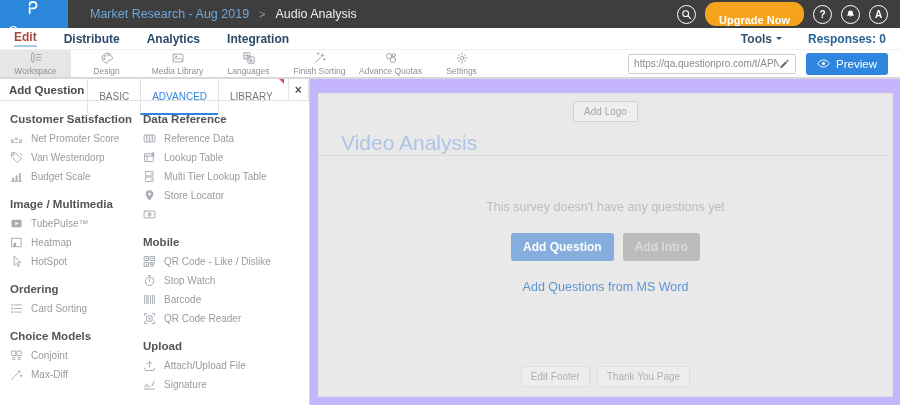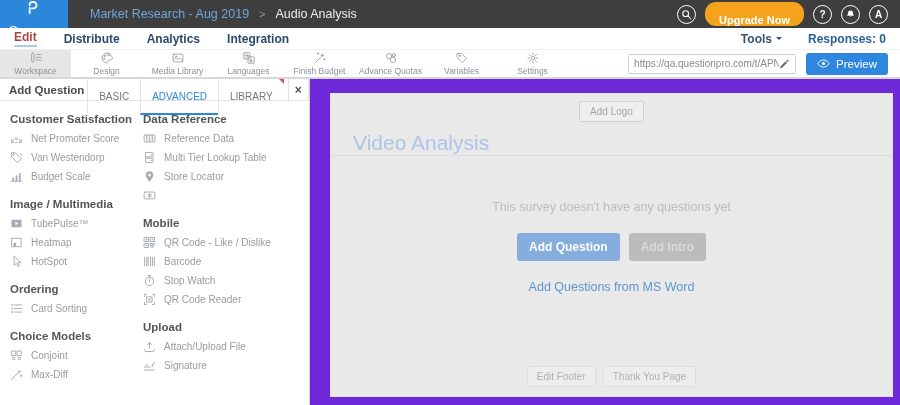--- a/index.html
+++ b/index.html
@@ -60,21 +60,21 @@
   .panel-close { display:flex; align-items:center; justify-content:center; width:27px; margin-left:4px; border-left:1px solid #e3e3e3; border-right:1px solid #e3e3e3; color:#555; font-size:12px; font-weight:bold; cursor:pointer; }
   .panel-body { flex:1; display:flex; padding:0 0 0 10px; overflow:hidden; }
   .pcol1 { width:133px; }
   .pcol2 { flex:1; }
   .sec-header { font-size:11.5px; font-weight:bold; color:#555; margin:12px 0 4px; }
   .panel-item { display:flex; align-items:center; gap:8px; padding:3px 0; color:#9b9b9b; font-size:10px; cursor:pointer; white-space:nowrap; }
   .p-icon { color:#a8acb4; display:flex; flex:0 0 13px; }
   .p-icon svg { width:13px; height:13px; display:block; }
 
   
-  .canvas { flex:1; background:#6d28d9; padding:14px 7px 8px 20px; display:flex; }
+  .canvas { flex:1; background:#c4b5fd; padding:14px 7px 8px 8px; display:flex; }
   .card { flex:1; background:#e9e9e9; border:1px solid #e2e2e2; position:relative; display:flex; flex-direction:column; }
   .logo-row { display:flex; justify-content:center; margin-top:7px; }
   .add-logo { background:#efefef; border:1px solid #d2d2d2; color:#a5a5a5; font-size:10px; padding:4px 10px; border-radius:2px; font-family:inherit; cursor:pointer; }
   .survey-title { margin:9px 0 0 22px; font-size:21px; font-weight:normal; color:#aec4e6; cursor:pointer; }
   .divider { border-bottom:1px solid #dcdcdc; }
   .empty-state { display:flex; flex-direction:column; align-items:center; margin-top:44px; }
   .empty-msg { color:#bcbcbc; font-size:12.5px; }
   .btn-row { display:flex; gap:9px; margin-top:19px; }
   .add-q { background:#85aede; color:#fdfdfd; border:none; border-radius:3px; font-size:12px; font-weight:bold; padding:7px 12px; font-family:inherit; cursor:pointer; }
   .add-intro { background:#bcbcbc; color:#dadada; border:none; border-radius:3px; font-size:12px; font-weight:bold; padding:7px 12px; font-family:inherit; cursor:pointer; }
@@ -180,40 +180,31 @@
           <span class="t-label">Languages</span>
         </div>
         <div class="tool-item">
           <span class="t-icon">
             <svg viewBox="0 0 20 20" fill="none" stroke="currentColor" stroke-width="1.3" stroke-linecap="round" stroke-linejoin="round">
               <path d="M3 17l8.5-8.5"></path>
               <path d="M13.5 3.2l.9 2.1 2.1.9-2.1.9-.9 2.1-.9-2.1-2.1-.9 2.1-.9z" fill="currentColor" stroke="none"></path>
               <path d="M16.5 11v2M15.5 12h2M7.5 2.5v2M6.5 3.5h2"></path>
             </svg>
           </span>
-          <span class="t-label">Finish Budget</span>
+          <span class="t-label">Finish Sorting</span>
         </div>
         <div class="tool-item">
           <span class="t-icon">
             <svg viewBox="0 0 20 20" fill="none" stroke="currentColor" stroke-width="1.3" stroke-linecap="round" stroke-linejoin="round">
               <circle cx="7.3" cy="7.3" r="3.8"></circle>
               <circle cx="12.7" cy="12.7" r="3.8"></circle>
               <circle cx="14" cy="6" r="2.2"></circle>
             </svg>
           </span>
           <span class="t-label">Advance Quotas</span>
-        </div>
-        <div class="tool-item">
-          <span class="t-icon">
-            <svg viewBox="0 0 20 20" fill="none" stroke="currentColor" stroke-width="1.3" stroke-linecap="round" stroke-linejoin="round">
-              <path d="M3.5 3.5h6l7 7-6 6-7-7z"></path>
-              <circle cx="6.8" cy="6.8" r="1"></circle>
-            </svg>
-          </span>
-          <span class="t-label">Variables</span>
         </div>
         <div class="tool-item">
           <span class="t-icon">
             <svg viewBox="0 0 20 20" fill="none" stroke="currentColor" stroke-width="1.3" stroke-linecap="round" stroke-linejoin="round">
               <circle cx="10" cy="10" r="2.6"></circle>
               <path d="M10 2.8v2.4M10 14.8v2.4M2.8 10h2.4M14.8 10h2.4M4.9 4.9l1.7 1.7M13.4 13.4l1.7 1.7M15.1 4.9l-1.7 1.7M6.6 13.4l-1.7 1.7"></path>
             </svg>
           </span>
           <span class="t-label">Settings</span>
         </div>
@@ -365,20 +356,30 @@
                     <circle cx="4.6" cy="6.4" r="1" fill="currentColor" stroke="none"></circle>
                     <circle cx="8" cy="9.6" r="1" fill="currentColor" stroke="none"></circle>
                     <circle cx="11.4" cy="7" r="1" fill="currentColor" stroke="none"></circle>
                   </svg>
                 </span>
                 <span>Reference Data</span>
               </div>
               <div class="panel-item">
                 <span class="p-icon">
                   <svg viewBox="0 0 16 16" fill="none" stroke="currentColor" stroke-width="1.2" stroke-linecap="round" stroke-linejoin="round">
+                    <rect x="1.8" y="3.4" width="11" height="9.6" rx=".8"></rect>
+                    <path d="M1.8 6.2h11M5 6.2v6.8"></path>
+                    <path d="M10.6 1.8h3.4v4.6l-1.7-1.2-1.7 1.2z" fill="currentColor" stroke="none"></path>
+                  </svg>
+                </span>
+                <span>Lookup Table</span>
+              </div>
+              <div class="panel-item">
+                <span class="p-icon">
+                  <svg viewBox="0 0 16 16" fill="none" stroke="currentColor" stroke-width="1.2" stroke-linecap="round" stroke-linejoin="round">
                     <rect x="3" y="1.8" width="9.4" height="5.4" rx=".5"></rect>
                     <rect x="3" y="8.8" width="9.4" height="5.4" rx=".5"></rect>
                     <path d="M9.8 4.5h1.2M9.8 11.5h1.2"></path>
                   </svg>
                 </span>
                 <span>Multi Tier Lookup Table</span>
               </div>
               <div class="panel-item">
                 <span class="p-icon">
                   <svg viewBox="0 0 16 16" fill="none" stroke="currentColor" stroke-width="1.2" stroke-linecap="round" stroke-linejoin="round">
@@ -409,33 +410,33 @@
                     <rect x="1.8" y="9.2" width="5" height="5"></rect>
                     <rect x="3.3" y="10.7" width="2" height="2" fill="currentColor" stroke="none"></rect>
                     <path d="M9.2 9.2h2.2v2.2H9.2zM13 9.2h1.2M14.2 11.2h-2v3M9.2 13.4h2.2"></path>
                   </svg>
                 </span>
                 <span>QR Code - Like / Dislike</span>
               </div>
               <div class="panel-item">
                 <span class="p-icon">
                   <svg viewBox="0 0 16 16" fill="none" stroke="currentColor" stroke-width="1.2" stroke-linecap="round" stroke-linejoin="round">
-                    <path d="M2 2.8v10.4M4.6 2.8v10.4M6.4 2.8v10.4M9.2 2.8v10.4M11.6 2.8v10.4M14 2.8v10.4"></path>
-                  </svg>
-                </span>
-                <span>Barcode</span>
-              </div>
-              <div class="panel-item">
-                <span class="p-icon">
-                  <svg viewBox="0 0 16 16" fill="none" stroke="currentColor" stroke-width="1.2" stroke-linecap="round" stroke-linejoin="round">
                     <circle cx="8" cy="9.2" r="5"></circle>
                     <path d="M8 9.2V6.6M6.4 1.8h3.2M8 1.8v2M12.4 4.4l1.1 1.1"></path>
                   </svg>
                 </span>
                 <span>Stop Watch</span>
+              </div>
+              <div class="panel-item">
+                <span class="p-icon">
+                  <svg viewBox="0 0 16 16" fill="none" stroke="currentColor" stroke-width="1.2" stroke-linecap="round" stroke-linejoin="round">
+                    <path d="M2 2.8v10.4M4.6 2.8v10.4M6.4 2.8v10.4M9.2 2.8v10.4M11.6 2.8v10.4M14 2.8v10.4"></path>
+                  </svg>
+                </span>
+                <span>Barcode</span>
               </div>
               <div class="panel-item">
                 <span class="p-icon">
                   <svg viewBox="0 0 16 16" fill="none" stroke="currentColor" stroke-width="1.2" stroke-linecap="round" stroke-linejoin="round">
                     <path d="M1.8 4.4V1.8h2.6M11.6 1.8h2.6v2.6M14.2 11.6v2.6h-2.6M4.4 14.2H1.8v-2.6"></path>
                     <rect x="4.8" y="4.8" width="6.4" height="6.4"></rect>
                     <rect x="6.8" y="6.8" width="2.4" height="2.4" fill="currentColor" stroke="none"></rect>
                   </svg>
                 </span>
                 <span>QR Code Reader</span>

